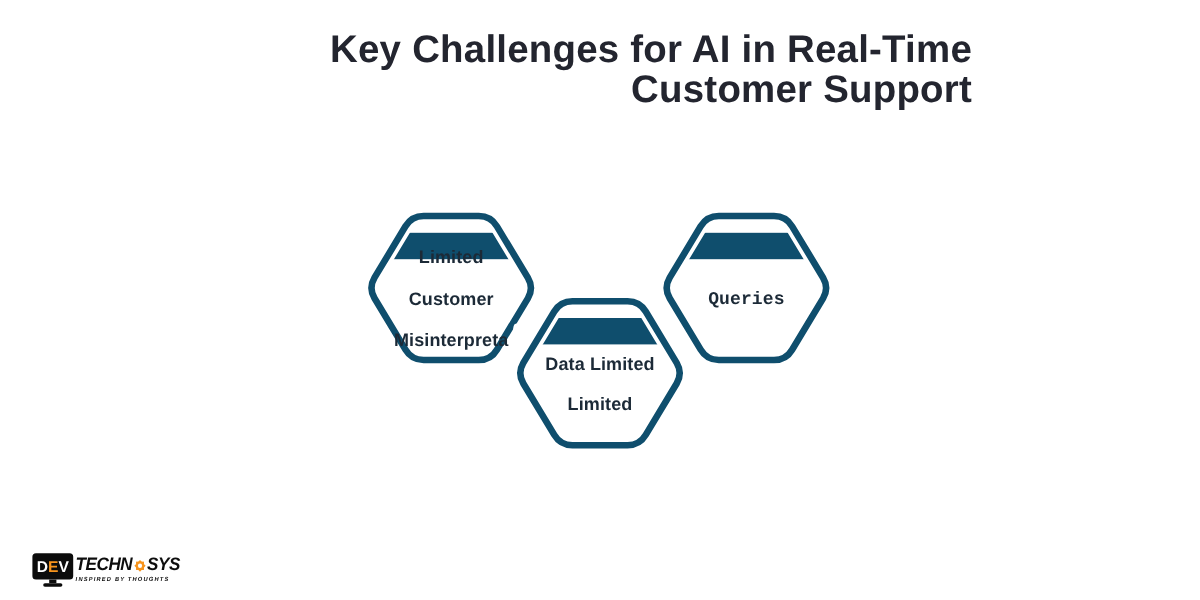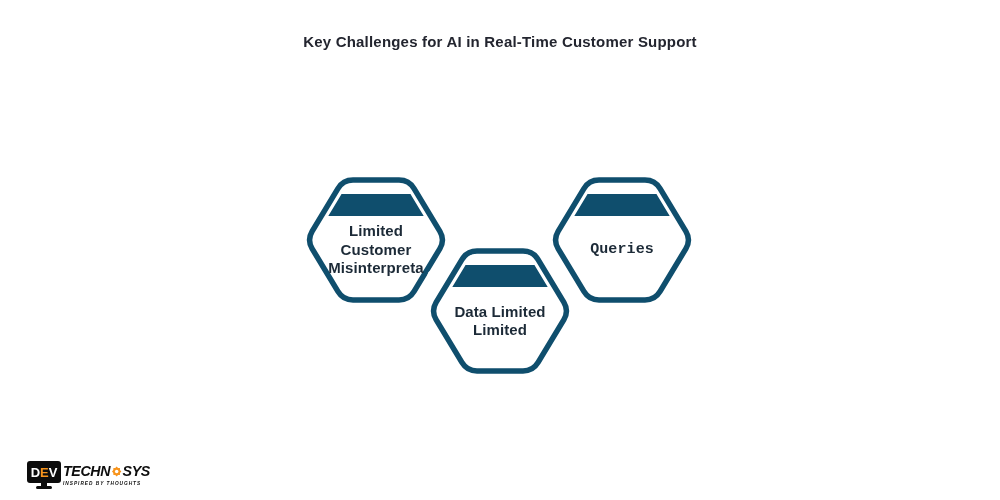--- a/index.html
+++ b/index.html
@@ -11,22 +11,22 @@
     overflow:hidden;
   }
   .page { position:absolute; inset:0; background:#ffffff; }
 
   
   .title {
     position:absolute;
     top:25px; left:50%;
     transform:translateX(-50%);
     width:620px;
-    text-align:center;
-    font-size:15px;
+    text-align:right;
+    font-size:32px;
     font-weight:700;
     line-height:33px;
     letter-spacing:.2px;
     color:#23252f;
   }
 
   
   .hex {
     position:absolute;
     width:146px; height:128px;
@@ -56,20 +56,21 @@
     top:41px; height:66px;
     display:flex;
     flex-direction:column;
     justify-content:center;
     text-align:center;
     font-size:15px;
     font-weight:700;
     line-height:18.5px;
     letter-spacing:.1px;
     color:#1c2a37;
+    gap:16px;
   }
 
   
   .logo {
     position:absolute;
     left:27px; top:461px;
     display:flex;
     align-items:flex-start;
   }
   .monitor { width:34px; }

